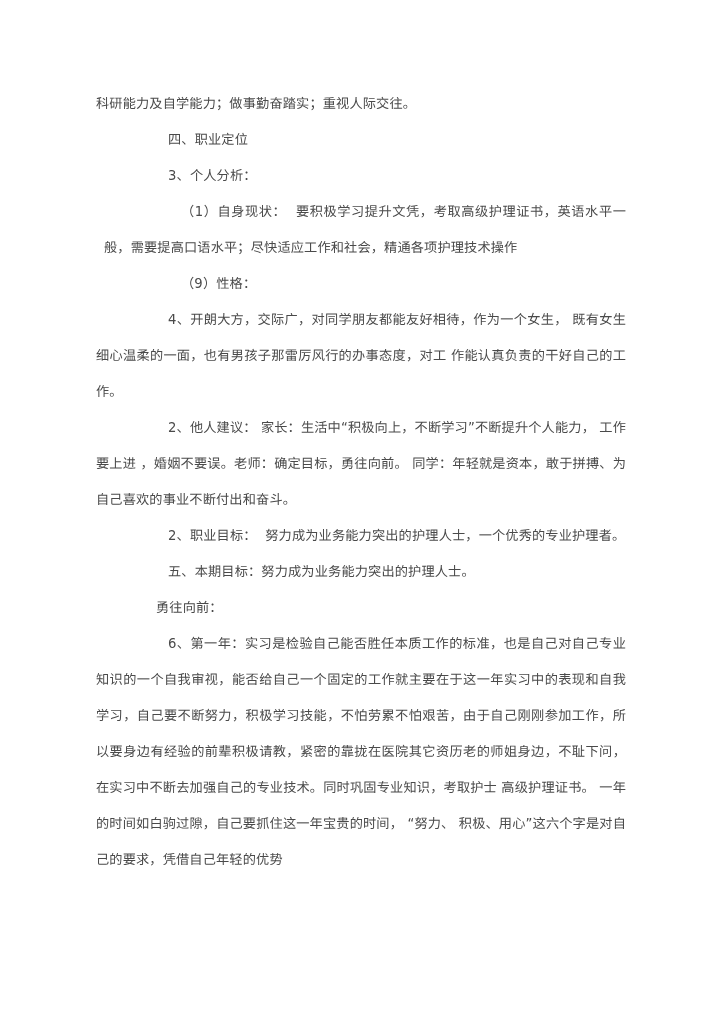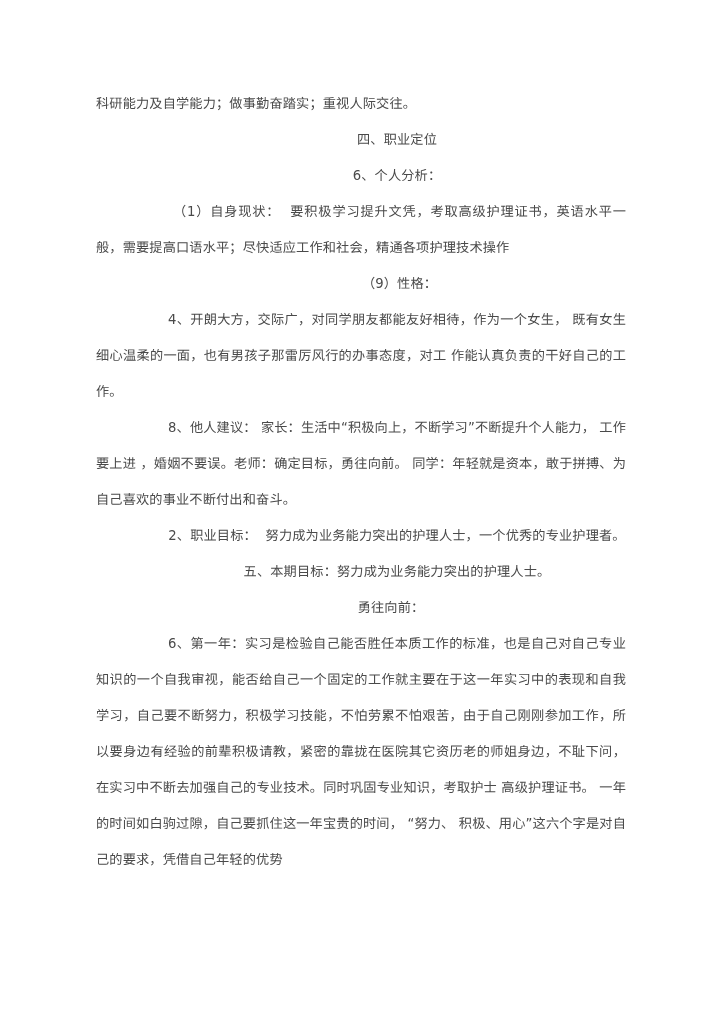--- a/index.html
+++ b/index.html
@@ -34,34 +34,34 @@
     font-size: 13.2px;
     line-height: 36px;
     letter-spacing: 0.15px;
     text-align: justify;
     text-justify: inter-ideograph;
     word-break: break-all;
     white-space: pre-wrap;
   }
   .para.ind-0  { text-indent: 0; }
   .para.ind-1  { text-indent: 72px; }
-  .para.ind-2  { text-indent: 77px; }
+  .para.ind-2  { text-indent: 77px; margin-left: 8px; }
   .para.ind-3  { text-indent: 60px; }
-  .para.last-noj { text-align: center; }
+  .para.last-noj { text-align: left; }
 </style>
 </head>
 <body>
 
 <div class="page">
   <div class="doc-body" id="doc-body">
       <p class="para ind-0">科研能力及自学能力；做事勤奋踏实；重视人际交往。</p>
       <p class="para ind-1 last-noj">四、职业定位</p>
-      <p class="para ind-1 last-noj">6、个人分析：</p>
+      <p class="para ind-1 last-noj">3、个人分析：</p>
       <p class="para ind-2">（1）自身现状：  要积极学习提升文凭，考取高级护理证书，英语水平一般，需要提高口语水平；尽快适应工作和社会，精通各项护理技术操作</p>
       <p class="para ind-2 last-noj">（9）性格：</p>
       <p class="para ind-1">4、开朗大方，交际广，对同学朋友都能友好相待，作为一个女生， 既有女生细心温柔的一面，也有男孩子那雷厉风行的办事态度，对工 作能认真负责的干好自己的工作。</p>
-      <p class="para ind-1">8、他人建议： 家长：生活中“积极向上，不断学习”不断提升个人能力， 工作要上进 ，婚姻不要误。老师：确定目标，勇往向前。 同学：年轻就是资本，敢于拼搏、为自己喜欢的事业不断付出和奋斗。</p>
+      <p class="para ind-1">2、他人建议： 家长：生活中“积极向上，不断学习”不断提升个人能力， 工作要上进 ，婚姻不要误。老师：确定目标，勇往向前。 同学：年轻就是资本，敢于拼搏、为自己喜欢的事业不断付出和奋斗。</p>
       <p class="para ind-1 last-noj">2、职业目标：  努力成为业务能力突出的护理人士，一个优秀的专业护理者。</p>
       <p class="para ind-1 last-noj">五、本期目标：努力成为业务能力突出的护理人士。</p>
       <p class="para ind-3 last-noj">勇往向前：</p>
       <p class="para ind-1">6、第一年：实习是检验自己能否胜任本质工作的标准，也是自己对自己专业知识的一个自我审视，能否给自己一个固定的工作就主要在于这一年实习中的表现和自我学习，自己要不断努力，积极学习技能，不怕劳累不怕艰苦，由于自己刚刚参加工作，所以要身边有经验的前辈积极请教，紧密的靠拢在医院其它资历老的师姐身边，不耻下问， 在实习中不断去加强自己的专业技术。同时巩固专业知识，考取护士 高级护理证书。 一年的时间如白驹过隙，自己要抓住这一年宝贵的时间， “努力、 积极、用心”这六个字是对自己的要求，凭借自己年轻的优势</p>
     </div>
 </div>
 
 </body></html>

